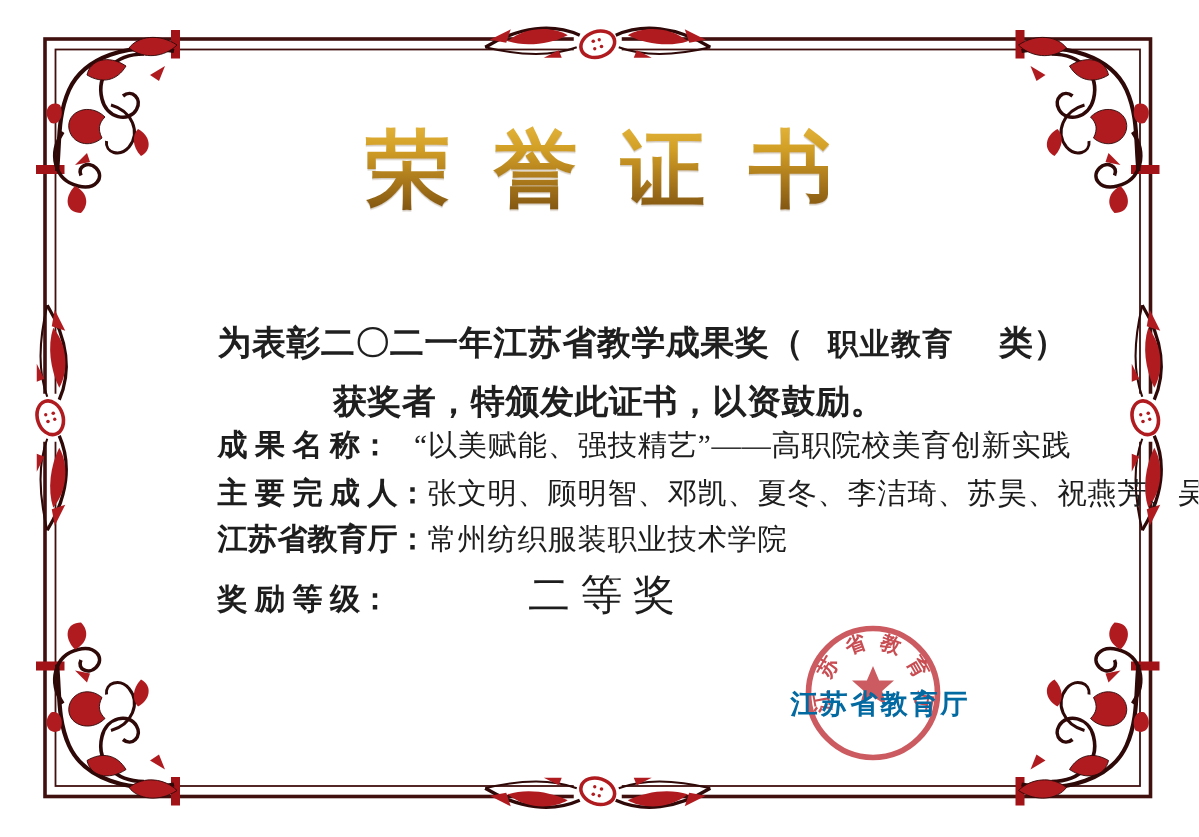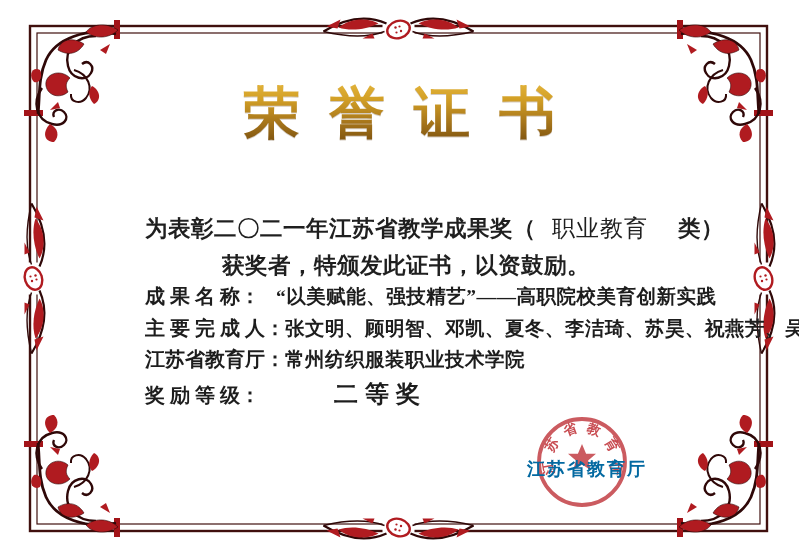--- a/index.html
+++ b/index.html
@@ -22,27 +22,27 @@
     background:linear-gradient(180deg,#e9bc44 0%,#d3a026 30%,#a5741a 62%,#7f5410 86%,#9a6d14 100%);
     -webkit-background-clip:text;background-clip:text;color:transparent;
     filter:drop-shadow(0 1px 0 rgba(80,45,0,0.25));
   }
   .body-text{
     position:absolute;left:100px;top:210px;width:612px;
     font-size:22.5px;font-weight:bold;color:var(--text);
     line-height:37px;letter-spacing:0.5px;
   }
   .body-line1{display:block;padding-left:45px;white-space:nowrap;}
-  .body-category{font-size:23px;font-weight:400;padding:0 30px 0 16px;letter-spacing:1px;}
+  .body-category{font-size:20px;font-weight:700;padding:0 30px 0 16px;letter-spacing:1px;}
   .body-line2{display:block;white-space:nowrap;text-align:center;}
   .fields{position:absolute;left:145px;top:283px;}
   .row{height:31.5px;white-space:nowrap;color:#1d1d1d;}
   .label{display:inline-block;min-width:131px;font-weight:bold;font-size:20px;vertical-align:baseline;}
-  .value{font-weight:bold;font-size:19.5px;letter-spacing:0.5px;}
-  .row-grade .value{margin-left:58px;font-size:24px;letter-spacing:7px;}
+  .value{font-weight:normal;font-size:19.5px;letter-spacing:0.5px;}
+  .row-grade .value{margin-left:76px;font-size:28px;letter-spacing:7px;}
   .issuer{
     position:absolute;left:527px;top:457px;font-size:18px;font-weight:bold;
     letter-spacing:2px;color:#0369a1;
   }
   .date{
     position:absolute;left:515px;top:473px;font-size:18.5px;font-weight:bold;
     letter-spacing:2.5px;color:#141414;
   }
 </style>
 </head>

